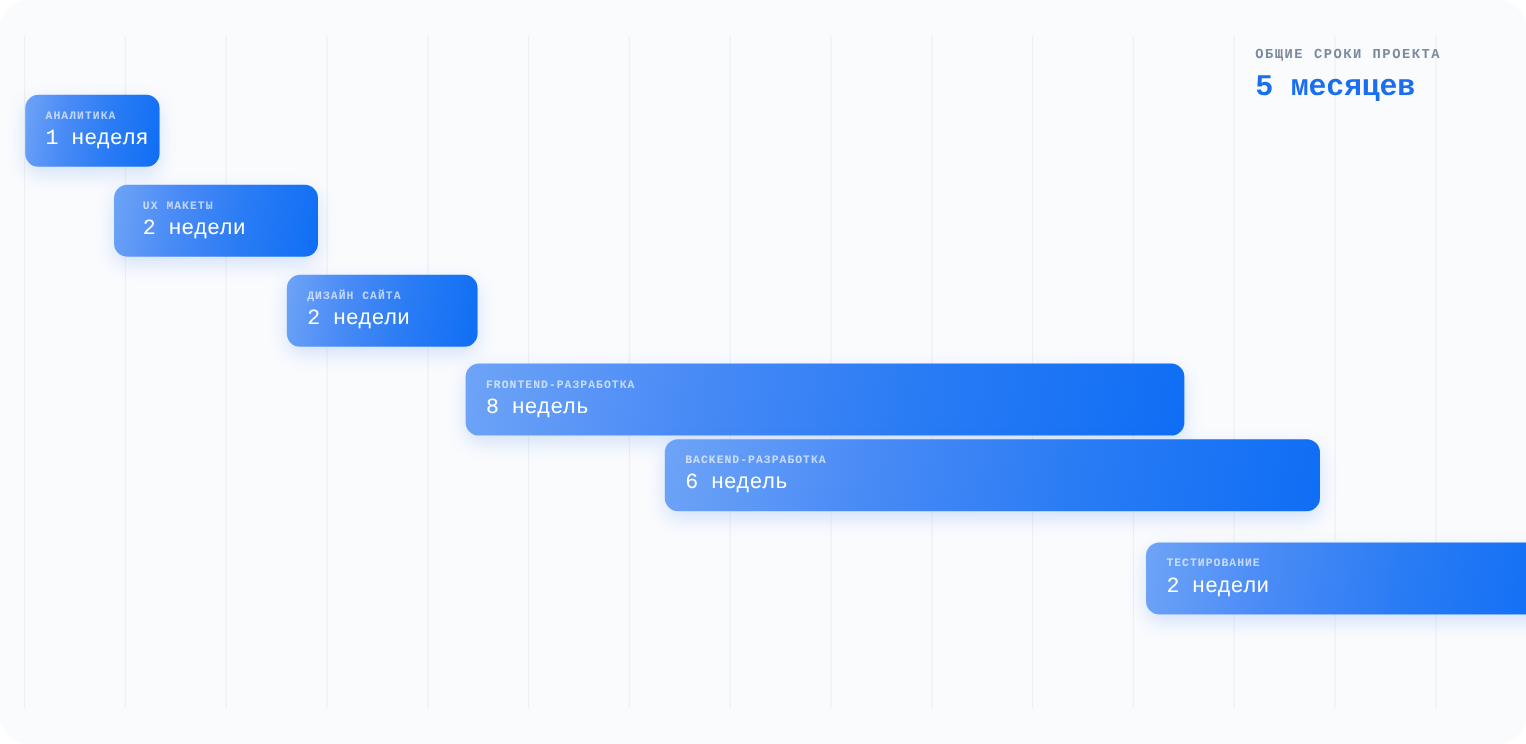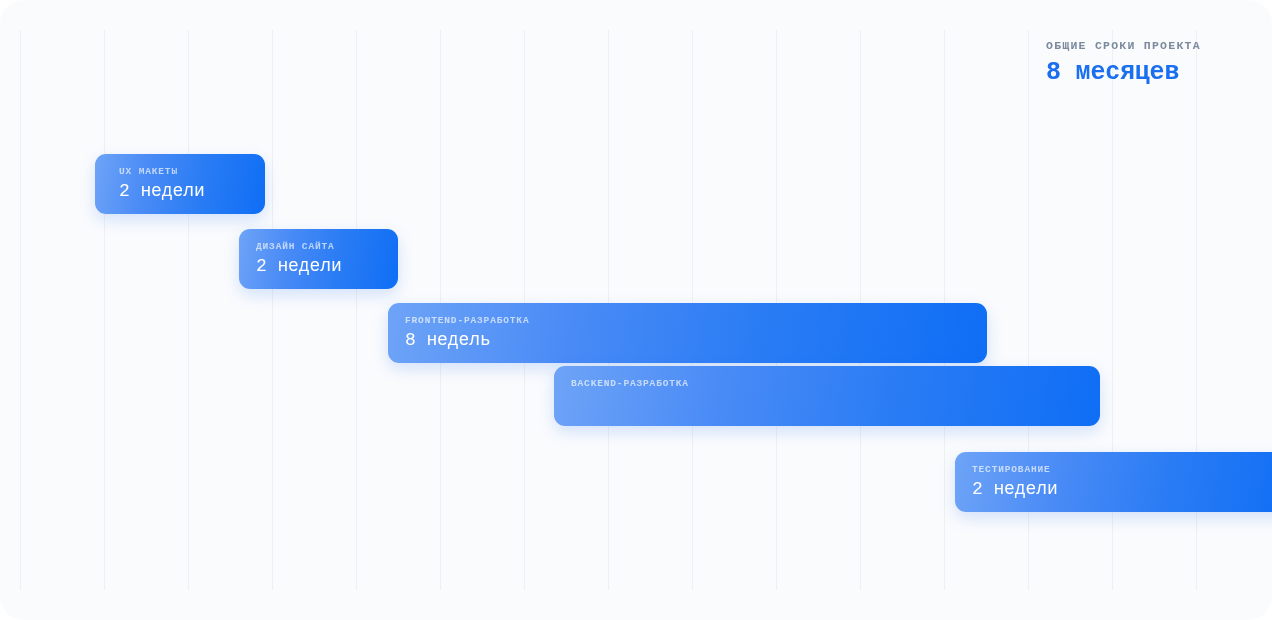--- a/index.html
+++ b/index.html
@@ -122,38 +122,43 @@
       <div class="grid-line" style="left: 776px;"></div>
       <div class="grid-line" style="left: 860px;"></div>
       <div class="grid-line" style="left: 944px;"></div>
       <div class="grid-line" style="left: 1028px;"></div>
       <div class="grid-line" style="left: 1112px;"></div>
       <div class="grid-line" style="left: 1196px;"></div>
     </div>
 
   <div class="summary">
     <div class="summary-label">ОБЩИЕ СРОКИ ПРОЕКТА</div>
-    <div class="summary-value">8 месяцев</div>
+    <div class="summary-value">5 месяцев</div>
   </div>
 
   <div class="bars-layer">
+      <div class="task-bar" style="left: 21px; top: 79px; width: 112px;">
+        <div class="task-name">АНАЛИТИКА</div>
+        <div class="task-duration">1 неделя</div>
+      </div>
       <div class="task-bar" style="left: 95px; top: 154px; width: 170px; padding-left: 24px;">
         <div class="task-name">UX МАКЕТЫ</div>
         <div class="task-duration">2 недели</div>
       </div>
       <div class="task-bar" style="left: 239px; top: 229px; width: 159px;">
         <div class="task-name">ДИЗАЙН САЙТА</div>
         <div class="task-duration">2 недели</div>
       </div>
       <div class="task-bar" style="left: 388px; top: 303px; width: 599px;">
         <div class="task-name">FRONTEND-РАЗРАБОТКА</div>
         <div class="task-duration">8 недель</div>
       </div>
       <div class="task-bar" style="left: 554px; top: 366px; width: 546px;">
         <div class="task-name">BACKEND-РАЗРАБОТКА</div>
+        <div class="task-duration">6 недель</div>
       </div>
       <div class="task-bar" style="left: 919px; top: 452px; width: 341px; margin-left: 36px;">
         <div class="task-name">ТЕСТИРОВАНИЕ</div>
         <div class="task-duration">2 недели</div>
       </div>
     </div>
 
 </div>
 
 </body></html>

